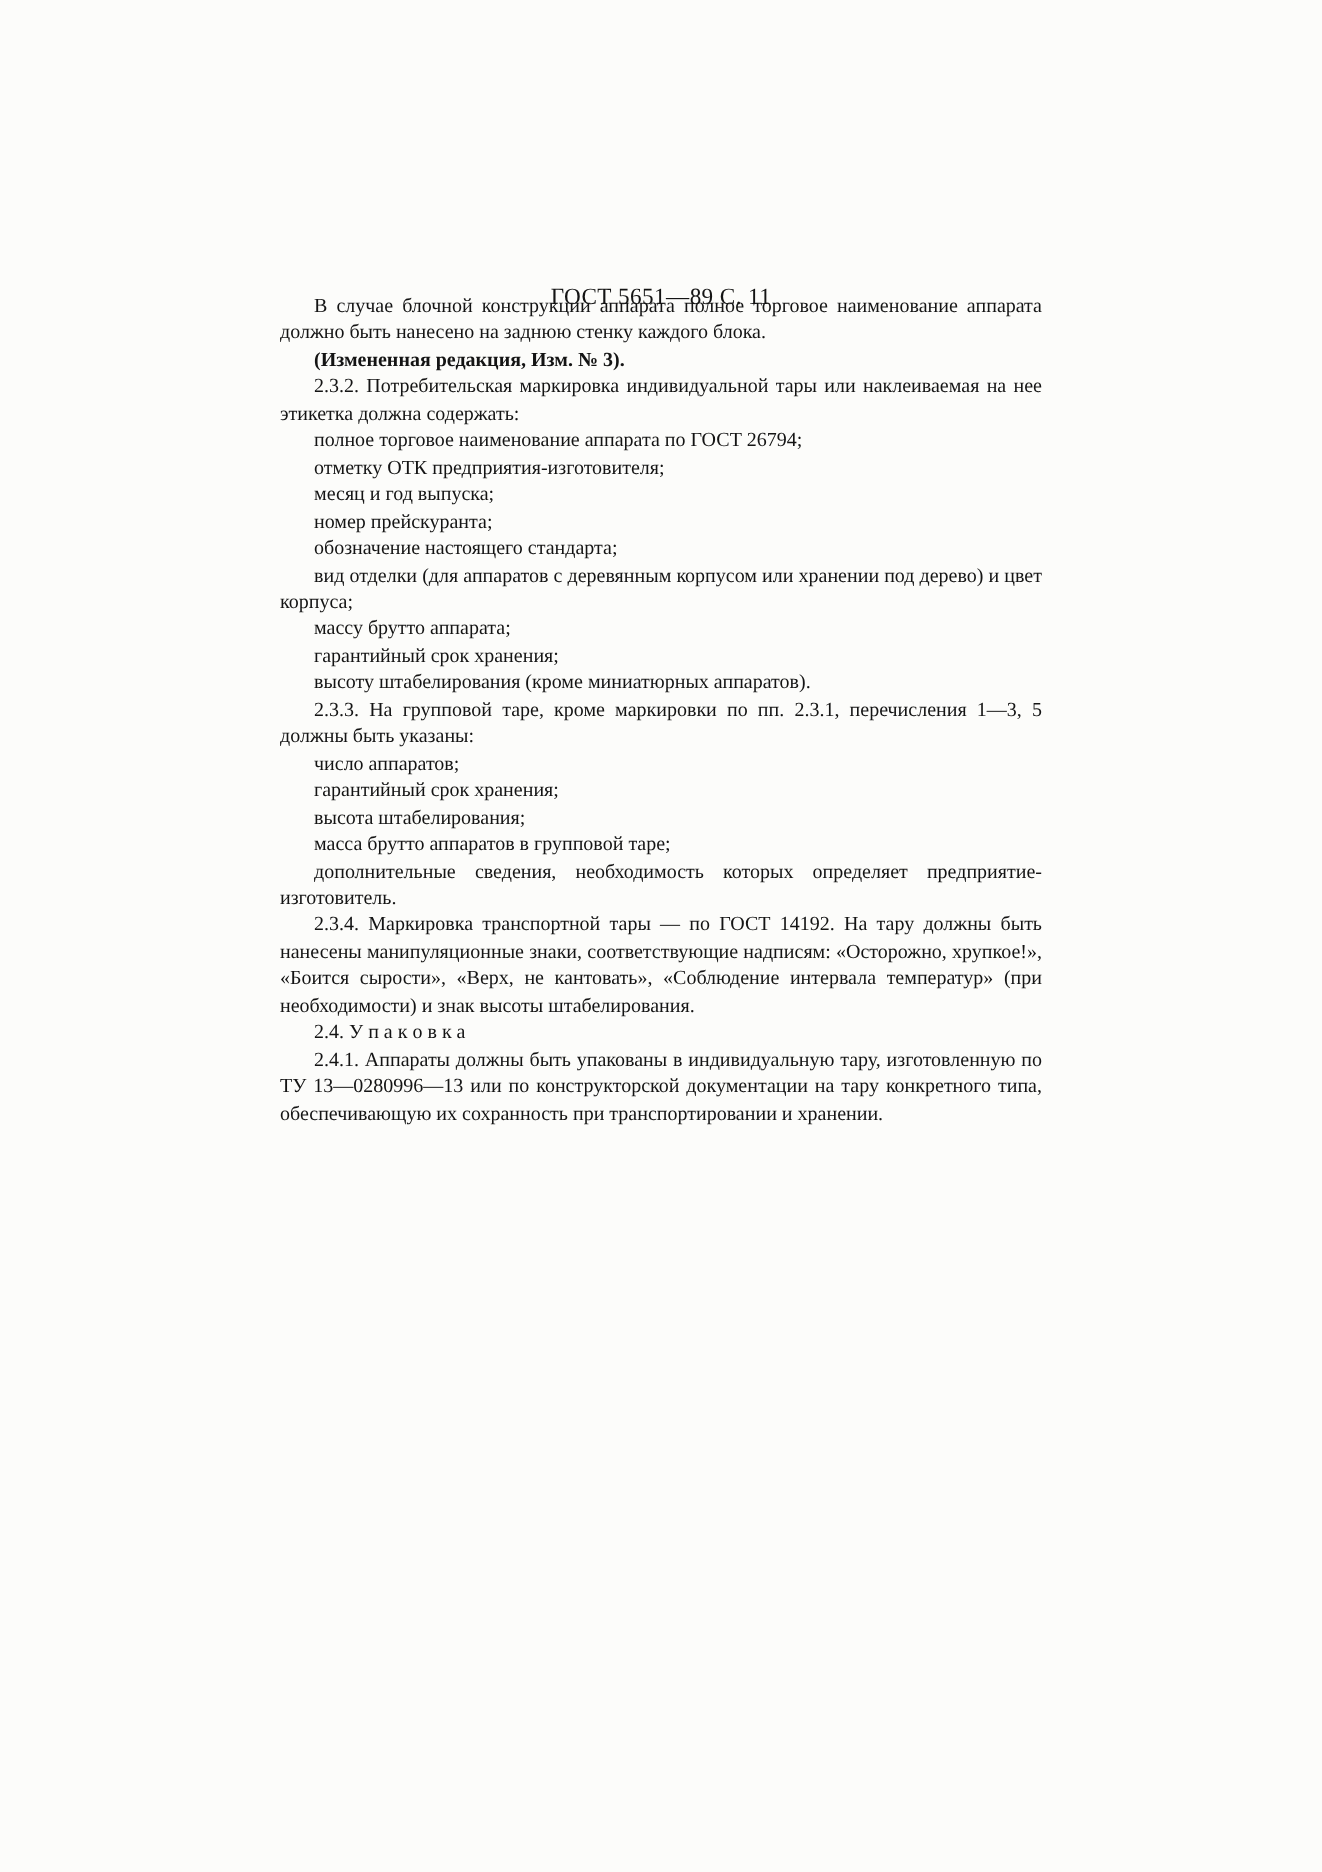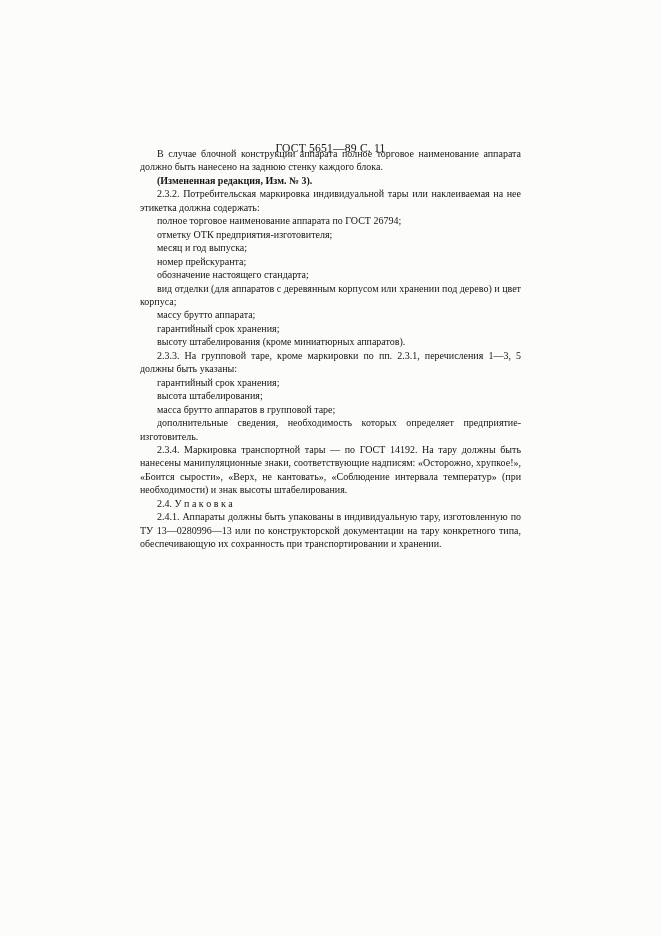--- a/index.html
+++ b/index.html
@@ -57,20 +57,21 @@
       <p>полное торговое наименование аппарата по ГОСТ 26794;</p>
       <p>отметку ОТК предприятия-изготовителя;</p>
       <p>месяц и год выпуска;</p>
       <p>номер прейскуранта;</p>
       <p>обозначение настоящего стандарта;</p>
       <p>вид отделки (для аппаратов с деревянным корпусом или хранении под дерево) и цвет корпуса;</p>
       <p>массу брутто аппарата;</p>
       <p>гарантийный срок хранения;</p>
       <p>высоту штабелирования (кроме миниатюрных аппаратов).</p>
       <p>2.3.3. На групповой таре, кроме маркировки по пп. 2.3.1, перечисления 1—3, 5 должны быть указаны:</p>
+      <p>число аппаратов;</p>
       <p>гарантийный срок хранения;</p>
       <p>высота штабелирования;</p>
       <p>масса брутто аппаратов в групповой таре;</p>
       <p>дополнительные сведения, необходимость которых определяет предприятие-изготовитель.</p>
       <p>2.3.4. Маркировка транспортной тары — по ГОСТ 14192. На тару должны быть нанесены манипуляционные знаки, соответствующие надписям: «Осторожно, хрупкое!», «Боится сырости», «Верх, не кантовать», «Соблюдение интервала температур» (при необходимости) и знак высоты штабелирования.</p>
       <p>2.4. У п а к о в к а</p>
       <p>2.4.1. Аппараты должны быть упакованы в индивидуальную тару, изготовленную по ТУ 13—0280996—13 или по конструкторской документации на тару конкретного типа, обеспечивающую их сохранность при транспортировании и хранении.</p>
     </div>
 </div>
 

